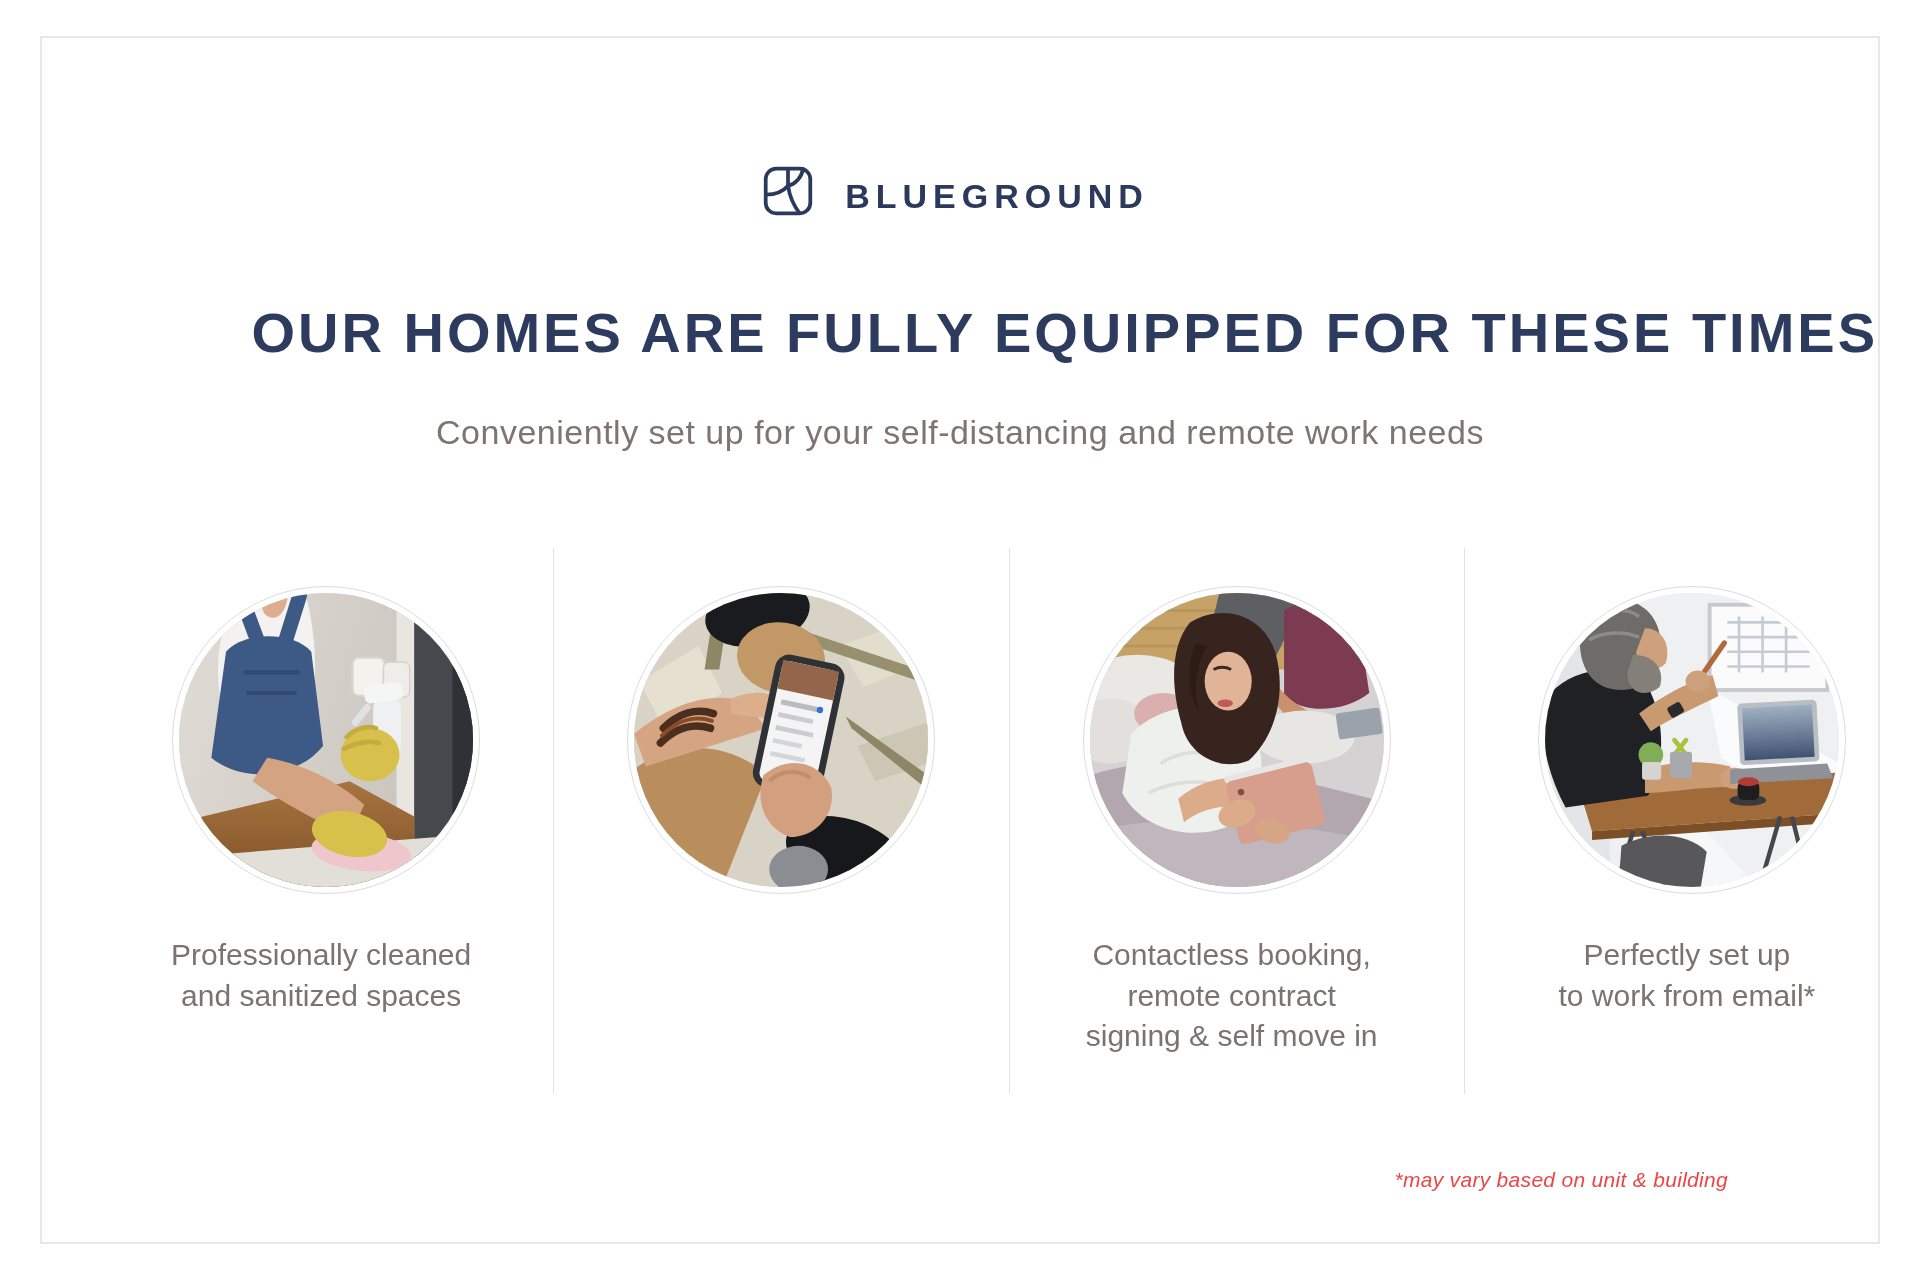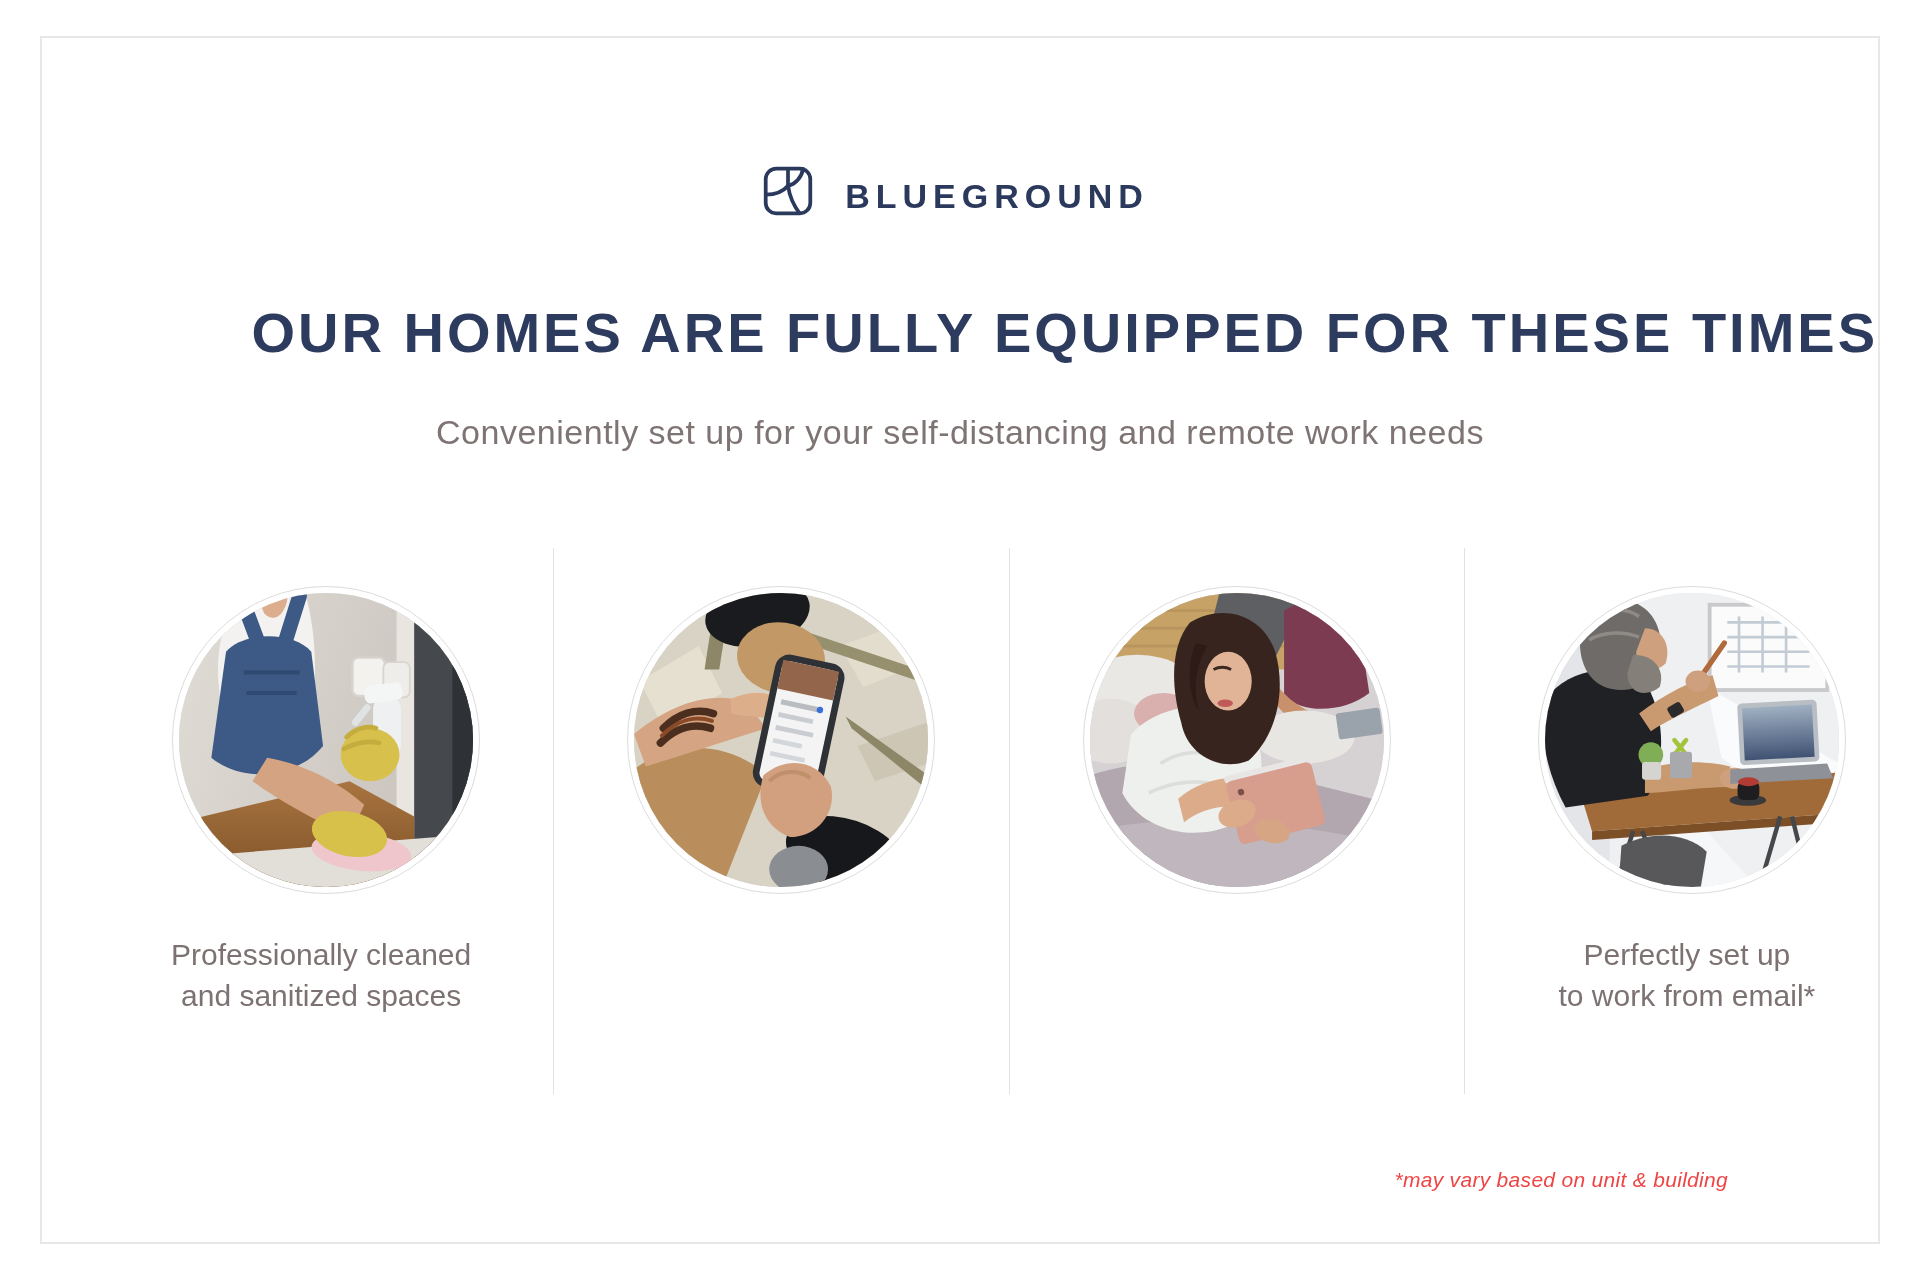--- a/index.html
+++ b/index.html
@@ -167,20 +167,23 @@
               <g transform="rotate(-14 63 71)">
                 <rect x="48" y="58.5" width="30" height="2.5" rx="1" fill="#e8e6e4"></rect>
                 <rect x="48" y="60.5" width="30" height="22" rx="2" fill="#d79e8d"></rect>
                 <circle cx="52.5" cy="65" r="1.1" fill="#7a5248"></circle>
               </g>
               <ellipse cx="50" cy="75" rx="6.5" ry="4.5" fill="#dcab89" transform="rotate(-20 50 75)"></ellipse>
               <ellipse cx="62" cy="81" rx="6" ry="4" fill="#d6a584" transform="rotate(14 62 81)"></ellipse>
             </svg>
           </div>
         </div>
+        <div class="caption">Contactless booking,
+remote contract
+signing &amp; self move in</div>
       </div>
 
       <div class="feature">
         <div class="ring">
           <div class="photo">
             <svg viewBox="0 0 100 100" preserveAspectRatio="none">
               <defs>
                 <linearGradient id="lap4" x1="0" y1="0" x2="0" y2="1">
                   <stop offset="0" stop-color="#9fb0c2"></stop>
                     <stop offset="1" stop-color="#3f5273"></stop>

